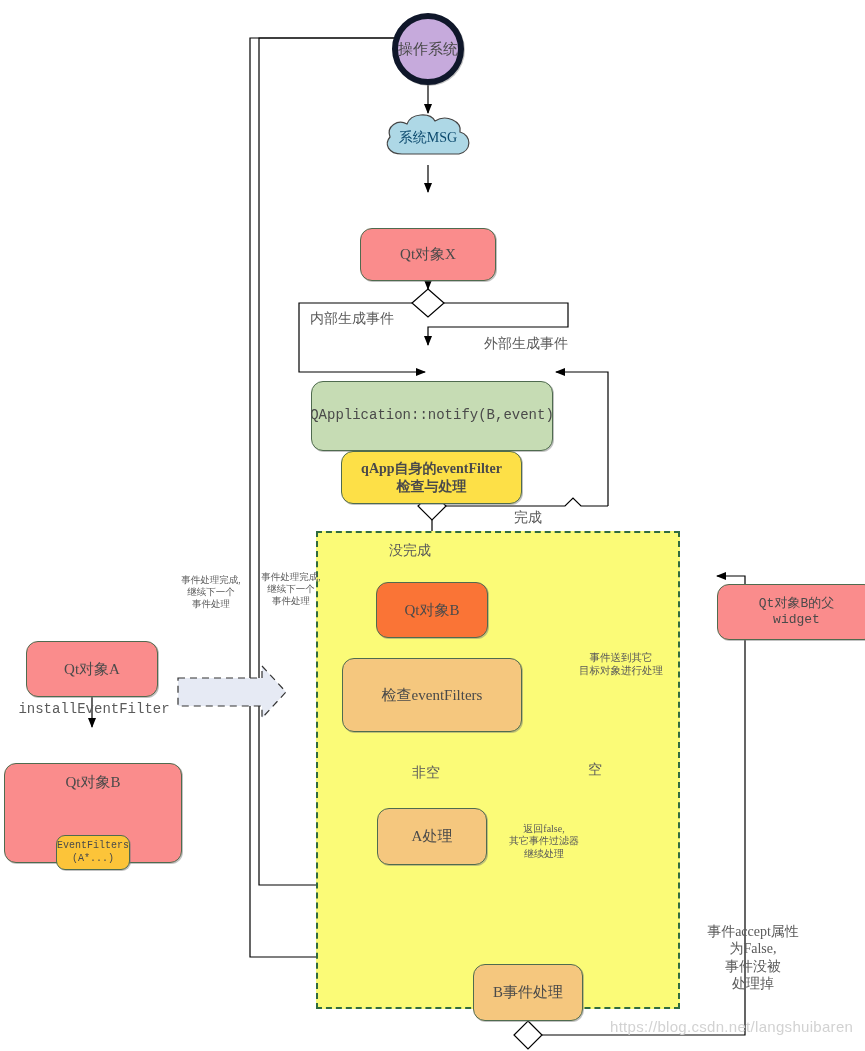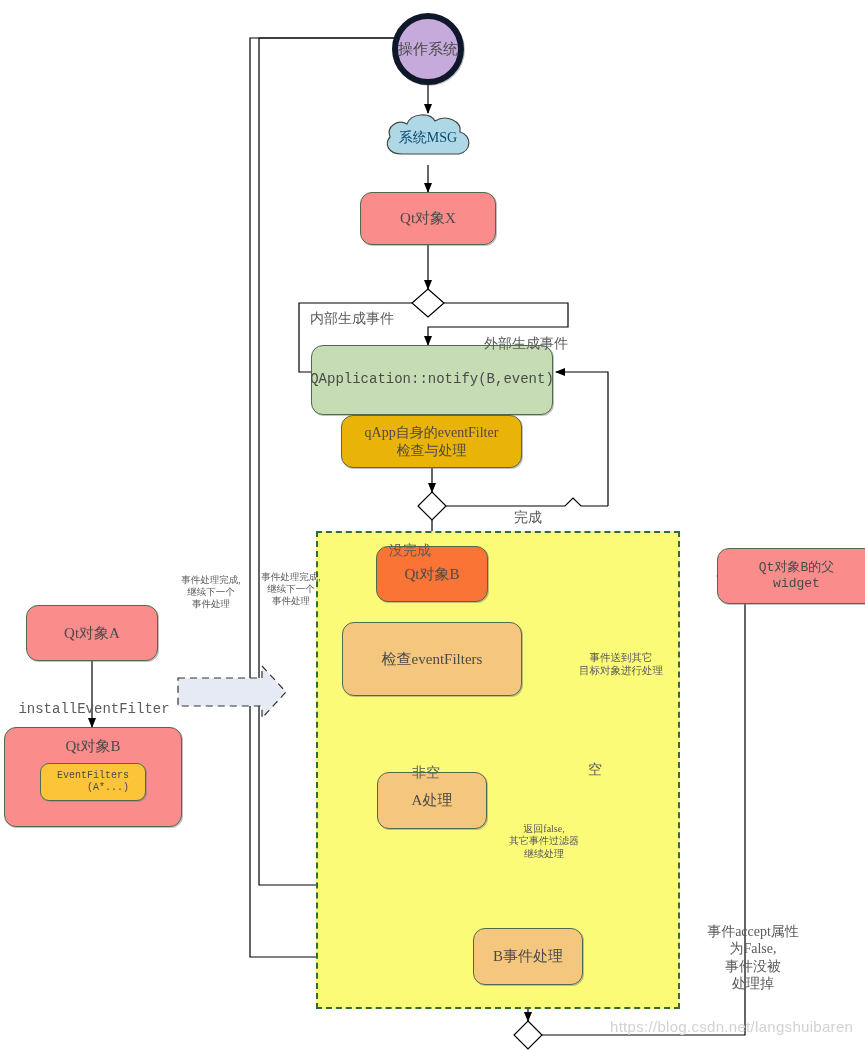--- a/index.html
+++ b/index.html
@@ -28,25 +28,26 @@
     justify-content:center;
     text-align:center;
     line-height:1.22;
     color:#4a4a4a;
     z-index:4;
   }
   .rounded{
     border-radius:12px;
     border:1px solid #4f6b4f;
     box-shadow:1px 1px 0 rgba(120,120,120,.45);
+    margin-top:36px;
   }
   .red{background:#fa8c8c;}
   .orangered{background:#fa7436;}
   .lightorange{background:#f5c77e;}
-  .peach{background:#eab308;}
+  .peach{background:#fde047;font-weight:bold;}
   .green{background:#c6dcb4;}
   .yellowbox{background:#fcc439;}
   .purple-circle{
     background:#c6aadc;
     border:6px solid #0f172a;
     border-radius:50%;
     box-shadow:1px 1px 0 rgba(120,120,120,.45);
   }
   .label{
     position:absolute;
@@ -188,22 +189,22 @@
     <span>B事件处理</span>
   </div>
 
   <div class="node rounded red" style="left:26px;top:605px;width:132px;height:56px;font-size:15px;">
     <span>Qt对象A</span>
   </div>
 
   <div class="node rounded red" style="left:4px;top:727px;width:178px;height:100px;font-size:15px;
               flex-direction:column;justify-content:flex-start;padding-top:9px;">
     <span>Qt对象B</span>
-    <div class="node rounded yellowbox mono" style="position:relative;left:0;top:8px;width:106px;height:38px;font-size:10px;
-                white-space:pre-line;border-radius:9px;text-align:right;">
+    <div class="node rounded yellowbox mono" style="position:relative;left:0;top:8px;width:74px;height:38px;font-size:10px;
+                white-space:pre-line;border-radius:9px;">
       <span>EventFilters
 (A*...)</span>
     </div>
   </div>
 
   <div class="node rounded red mono" style="left:717px;top:548px;width:159px;height:56px;font-size:13px;white-space:pre-line;">
     <span>Qt对象B的父
 widget</span>
   </div>
 

